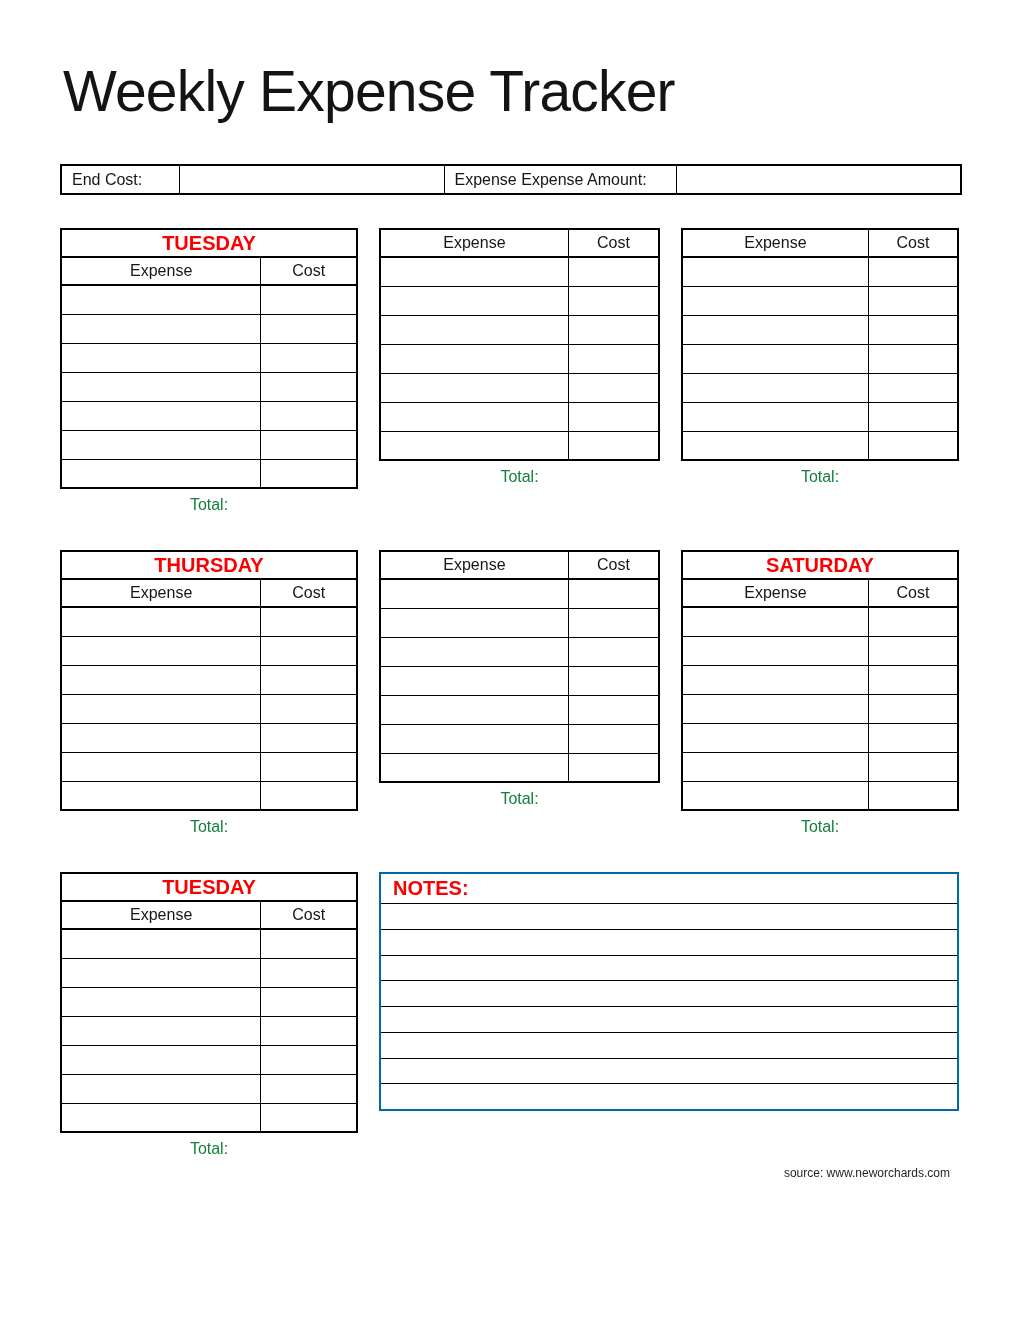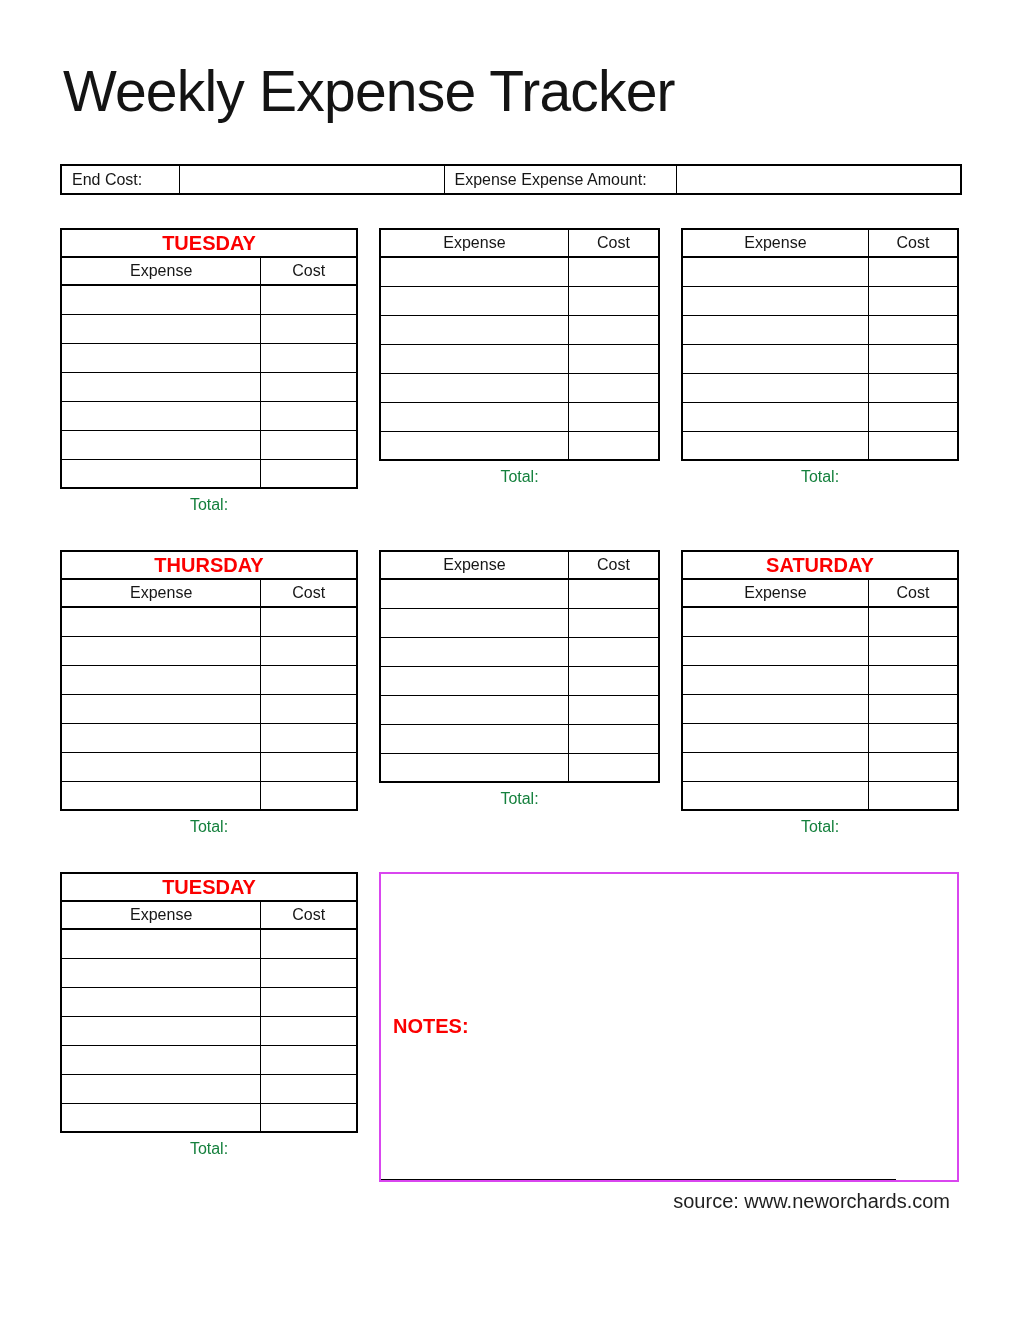--- a/index.html
+++ b/index.html
@@ -62,35 +62,35 @@
   }
   .day-table td { height: 29px; border: 1px solid #000; }
   .total {
     text-align: center; font-size: 16px; color: #15803d;
     margin-top: 7px; line-height: 18px;
   }
 
   
   .notes-box {
     grid-column: 2 / 4;
-    border: 2px solid #d946ef; height: 310px;
-    display: flex; flex-direction: row;
+    border: 2px solid #0369a1; height: 239px;
+    display: flex; flex-direction: column;
   }
   .notes-title-row {
     flex: 0 0 30px; border-bottom: 1px solid #000;
     display: flex; align-items: center; padding-left: 12px;
   }
   .notes-title { color: var(--accent); font-size: 20px; font-weight: 700; }
   .note-line { flex: 1 1 auto; border-bottom: 1px solid #000; }
   .note-line:last-child { border-bottom: 0; }
 
   
   .footer {
     text-align: right; padding: 8px 70px 0 0;
-    font-size: 20px; color: #1f1f1f;
+    font-size: 12px; color: #1f1f1f;
   }
 </style>
 </head>
 <body>
 
 <div class="page">
 
   <h1 class="title">Weekly Expense Tracker</h1>
 
   <table class="info-table">

